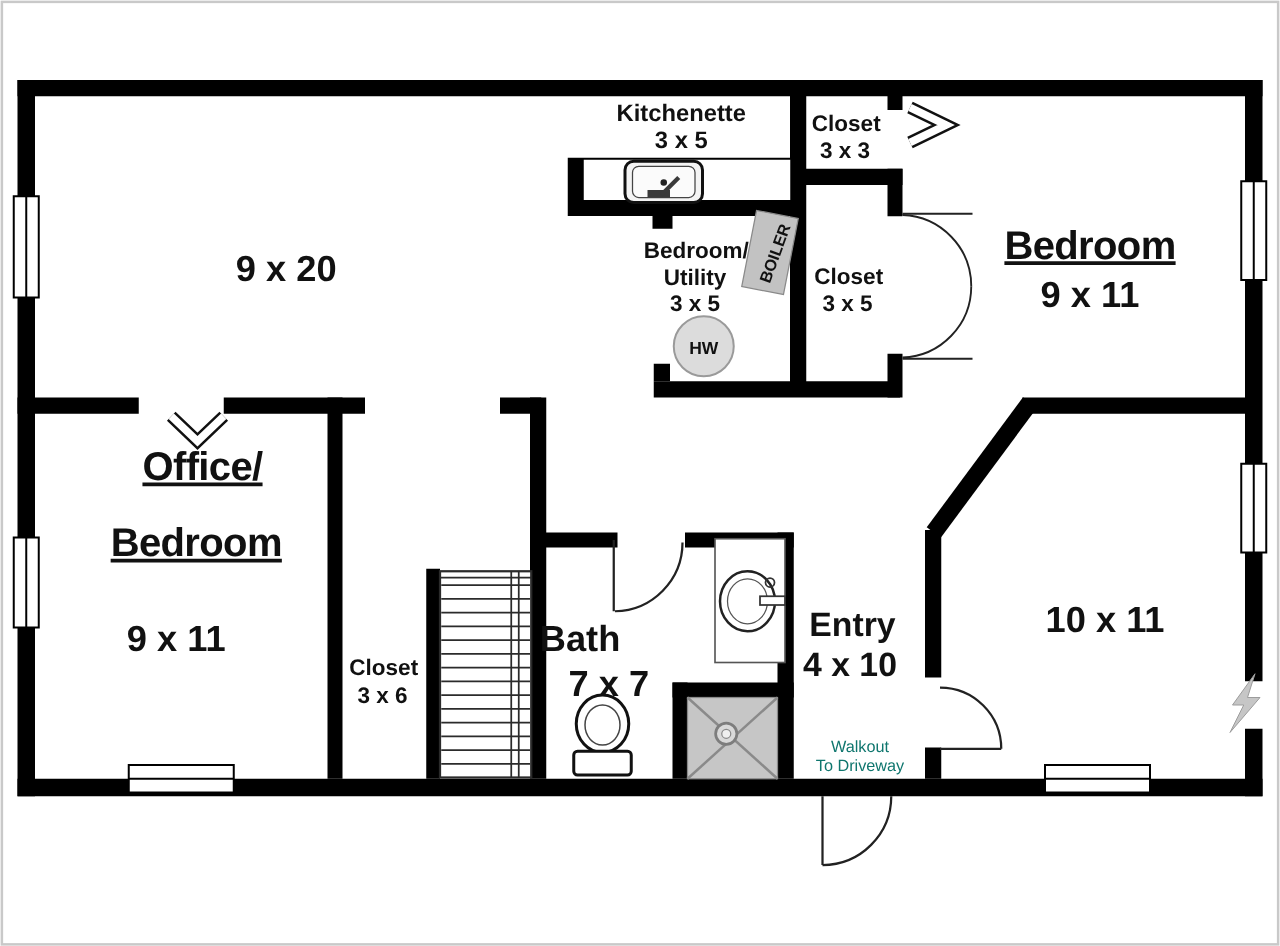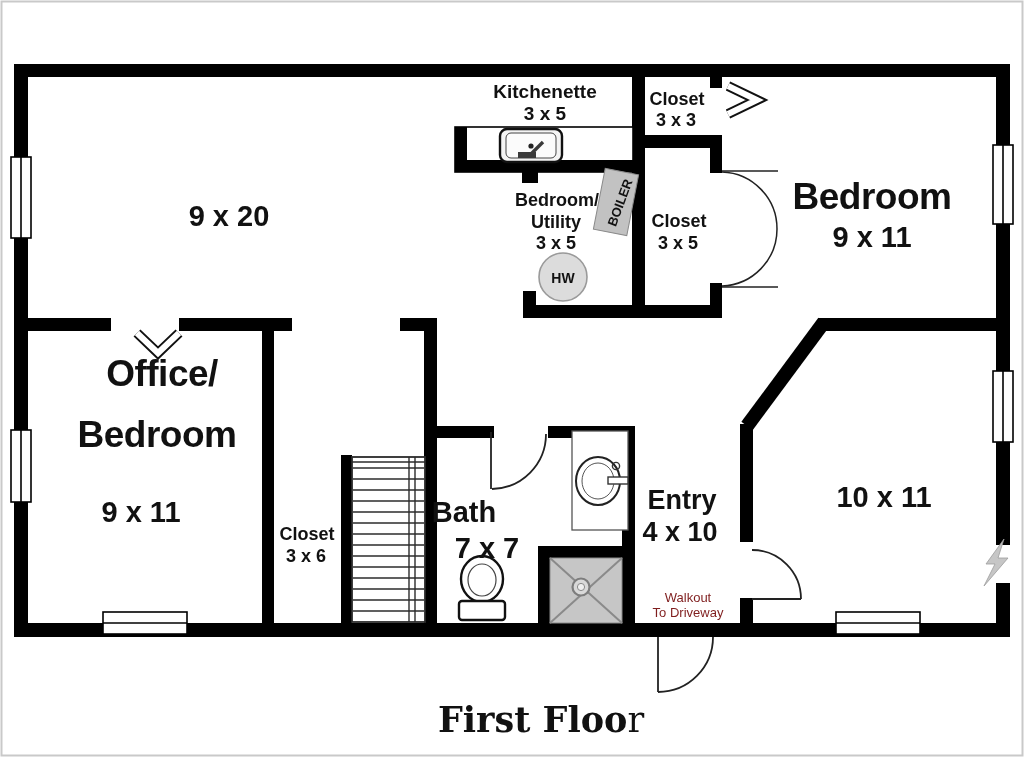--- a/index.html
+++ b/index.html
@@ -15,26 +15,26 @@
   .lbl{
     position:absolute;
     transform:translate(-50%,-50%);
     white-space:nowrap;
     text-align:center;
     color:var(--text,#111);
     font-weight:bold;
     line-height:1;
   }
   .xl{font-size:30px;}
-  .geo{font-size:37px;letter-spacing:-0.5px;}
+  .geo{font-size:32px;letter-spacing:-0.5px;text-decoration:underline;}
   .lg{font-size:27px;}
   .dim{font-size:29px;}
   .md{font-size:19px;}
   .sm{font-size:18px;}
-  .xs{font-size:13px;font-weight:normal;color:#7f1d1d;}
+  .xs{font-size:13px;font-weight:normal;color:#0f766e;}
   .title{
     position:absolute;
     transform:translate(-50%,-50%);
     font-family:"DejaVu Serif","Liberation Serif",serif;
     font-size:35px;
     color:#111;
     white-space:nowrap;
   }
   .title .b{font-weight:bold;}
 </style>
@@ -250,15 +250,14 @@
 <div class="lbl dim" style="left:487px;top:548px">7 x 7</div>
 
 <div class="lbl lg" style="left:682px;top:500px">Entry</div>
 <div class="lbl lg" style="left:680px;top:532px">4 x 10</div>
 
 <div class="lbl dim" style="left:884px;top:497px">10 x 11</div>
 
 <div class="lbl xs" style="left:688px;top:597px">Walkout</div>
 <div class="lbl xs" style="left:688px;top:612px">To Driveway</div>
 
-<div class="title" style="left:541px;top:719px"><span class="b">First Floo</span><span>r</span></div>
 
 </div>
 
 </body></html>

